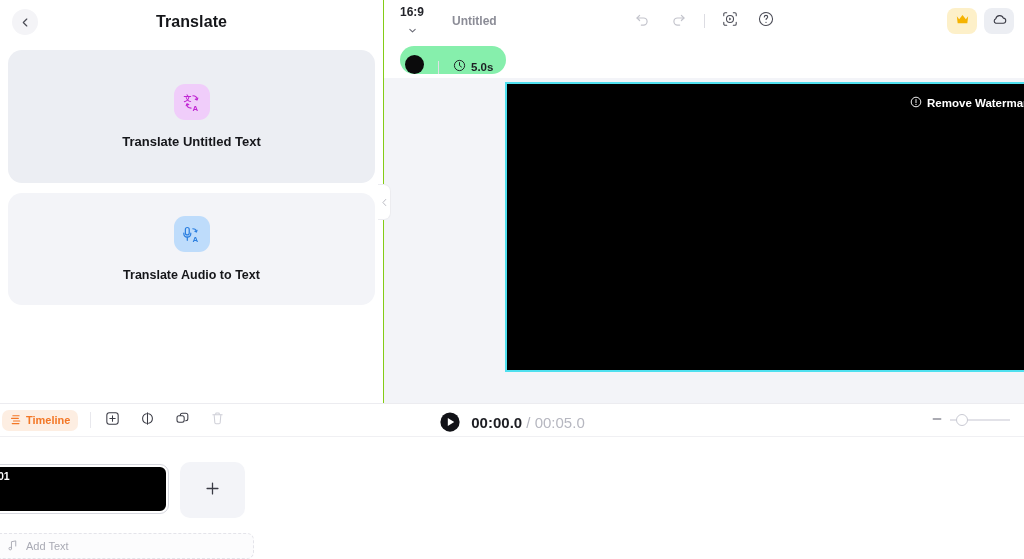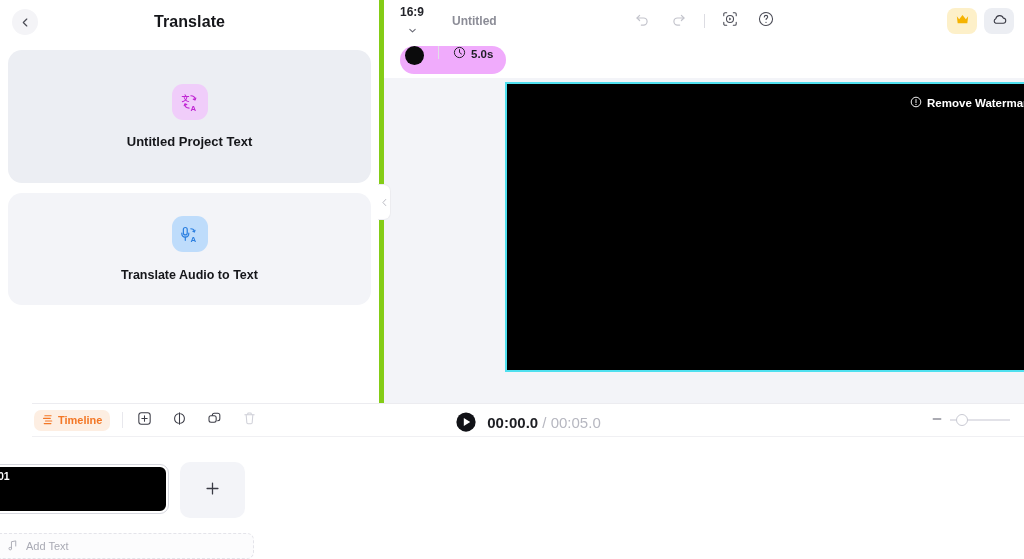--- a/index.html
+++ b/index.html
@@ -11,21 +11,21 @@
   }
   .app { position: relative; width: 1024px; height: 559px; display: flex; flex-direction: column; }
 
   
   .top-region { position: relative; display: flex; height: 403px; }
 
   
   .left-panel {
     width: 384px; height: 403px;
     background: #ffffff;
-    border-right: 5px solid #84cc16;
+    border-right: 1px solid #84cc16;
     position: relative;
     flex: 0 0 384px;
   }
   .panel-header {
     height: 44px; display: flex; align-items: center;
     position: relative; padding: 0 12px;
   }
   .back-btn {
     width: 26px; height: 26px; border-radius: 50%;
     background: #f4f4f7; display: flex; align-items: center; justify-content: center;
@@ -101,22 +101,22 @@
   .pill-btn {
     width: 30px; height: 26px; border-radius: 8px;
     display: flex; align-items: center; justify-content: center; cursor: pointer;
   }
   .pill-btn.crown { background: #fdf0c9; }
   .pill-btn.cloud { background: #eceef3; }
 
   
   .cliprow { height: 36px; display: flex; align-items: center; padding-left: 16px; }
   .clip-chip {
-    display: flex; align-items: flex-start; gap: 14px;
-    background: #f0abfc; border-radius: 16px; height: 28px; padding: 0 13px 0 5px;
+    display: flex; align-items: flex-end; gap: 14px;
+    background: #86efac; border-radius: 16px; height: 28px; padding: 0 13px 0 5px;
   }
   .swatch { width: 19px; height: 19px; border-radius: 50%; background: #0b0b0c; cursor: pointer; }
   .chip-div { width: 1px; height: 13px; background: #e0e0e6; }
   .dur { display: flex; align-items: center; gap: 5px; font-size: 11.5px; font-weight: bold; color: #1d1e23; cursor: pointer; }
 
   
   .stage {
     flex: 1 1 auto; background: #f3f4f8; position: relative; overflow: hidden;
   }
   .canvas-wrap {
@@ -129,21 +129,20 @@
     position: absolute; right: 9px; top: 12px;
     display: flex; align-items: center; gap: 5px;
     color: #fff; font-size: 11.5px; font-weight: bold; cursor: pointer;
   }
 
   
   .timeline-bar {
     height: 36px; border-top: 1px solid #ececf0; border-bottom: 1px solid #f0f0f3;
     display: flex; align-items: center; position: relative; background: #fff;
     padding: 0 14px 0 2px;
-    margin-left: 32px;
   }
   .tl-tab {
     display: flex; align-items: center; gap: 5px;
     background: #fdeee2; color: #f37726; border-radius: 7px;
     height: 21px; padding: 0 8px; font-size: 11px; font-weight: bold; cursor: pointer;
   }
   .tl-div { width: 1px; height: 16px; background: #e8e8ed; margin: 0 12px 0 12px; }
   .tl-tools { display: flex; align-items: center; gap: 17px; }
   .tl-tool { cursor: pointer; display: flex; align-items: center; justify-content: center; width: 18px; height: 18px; }
   .playbox {
@@ -218,21 +217,21 @@
           <div class="icon-tile purple">
             <svg width="22" height="22" viewBox="0 0 24 24">
               <text x="3" y="11" font-family="DejaVu Sans, sans-serif" font-size="8.5" font-weight="bold" fill="#c026d3">文</text>
               <text x="12.5" y="21.5" font-family="Liberation Sans, sans-serif" font-size="8.5" font-weight="bold" fill="#c026d3">A</text>
               <path d="M13 5.2c2.6 0 4.2 1.6 4.4 3.3" fill="none" stroke="#c026d3" stroke-width="1.3" stroke-linecap="round"></path>
               <path d="M15.6 8.9 17.5 9.8 18.3 7.7" fill="none" stroke="#c026d3" stroke-width="1.3" stroke-linecap="round" stroke-linejoin="round"></path>
               <path d="M11 18.6c-2.6 0-4.2-1.6-4.4-3.3" fill="none" stroke="#c026d3" stroke-width="1.3" stroke-linecap="round"></path>
               <path d="M8.4 14.9 6.5 14 5.7 16.1" fill="none" stroke="#c026d3" stroke-width="1.3" stroke-linecap="round" stroke-linejoin="round"></path>
             </svg>
           </div>
-          <div class="card-title">Untitled Project Text</div>
+          <div class="card-title">Translate Untitled Text</div>
         </div>
 
         <div class="card-row">
 
           <div class="card-small">
             <div class="icon-tile blue">
               <svg width="21" height="21" viewBox="0 0 24 24">
                 <rect x="5" y="4" width="4.4" height="8.4" rx="2.2" fill="none" stroke="#2b7fe0" stroke-width="1.4"></rect>
                 <path d="M3.2 10.5c0 2.6 1.8 4.4 4 4.4s4-1.8 4-4.4" fill="none" stroke="#2b7fe0" stroke-width="1.4" stroke-linecap="round"></path>
                 <path d="M7.2 15v3.6" fill="none" stroke="#2b7fe0" stroke-width="1.4" stroke-linecap="round"></path>

